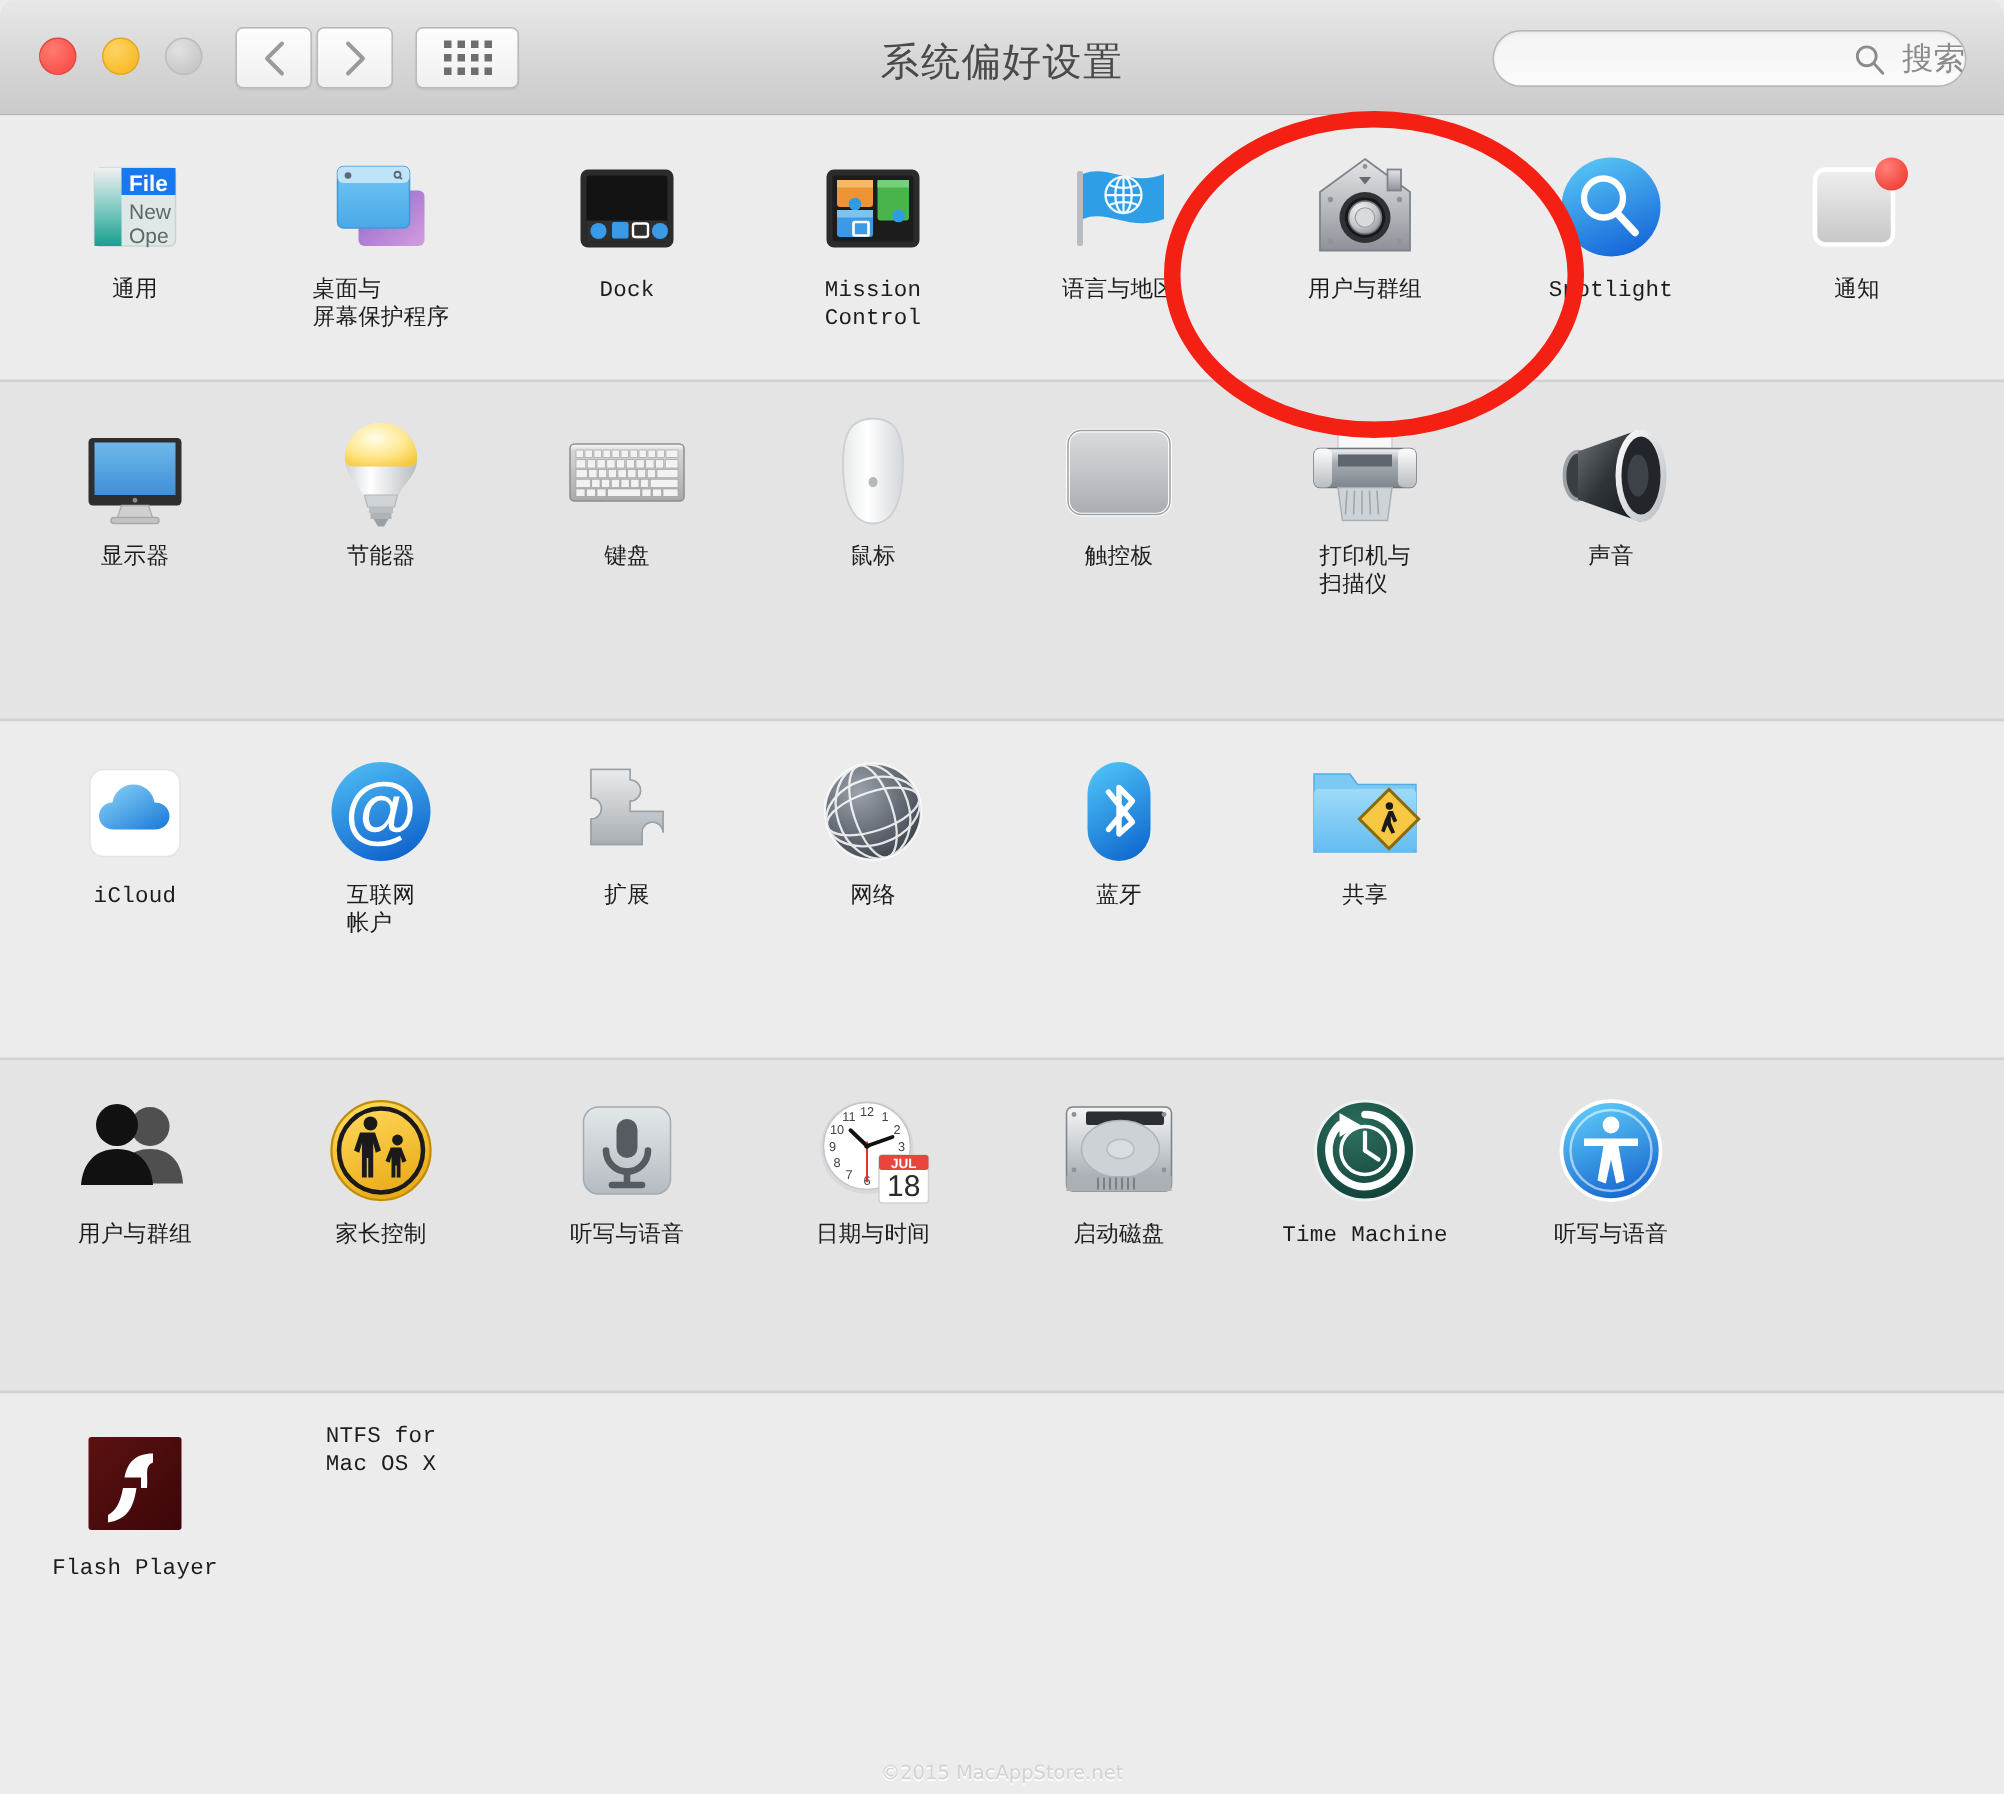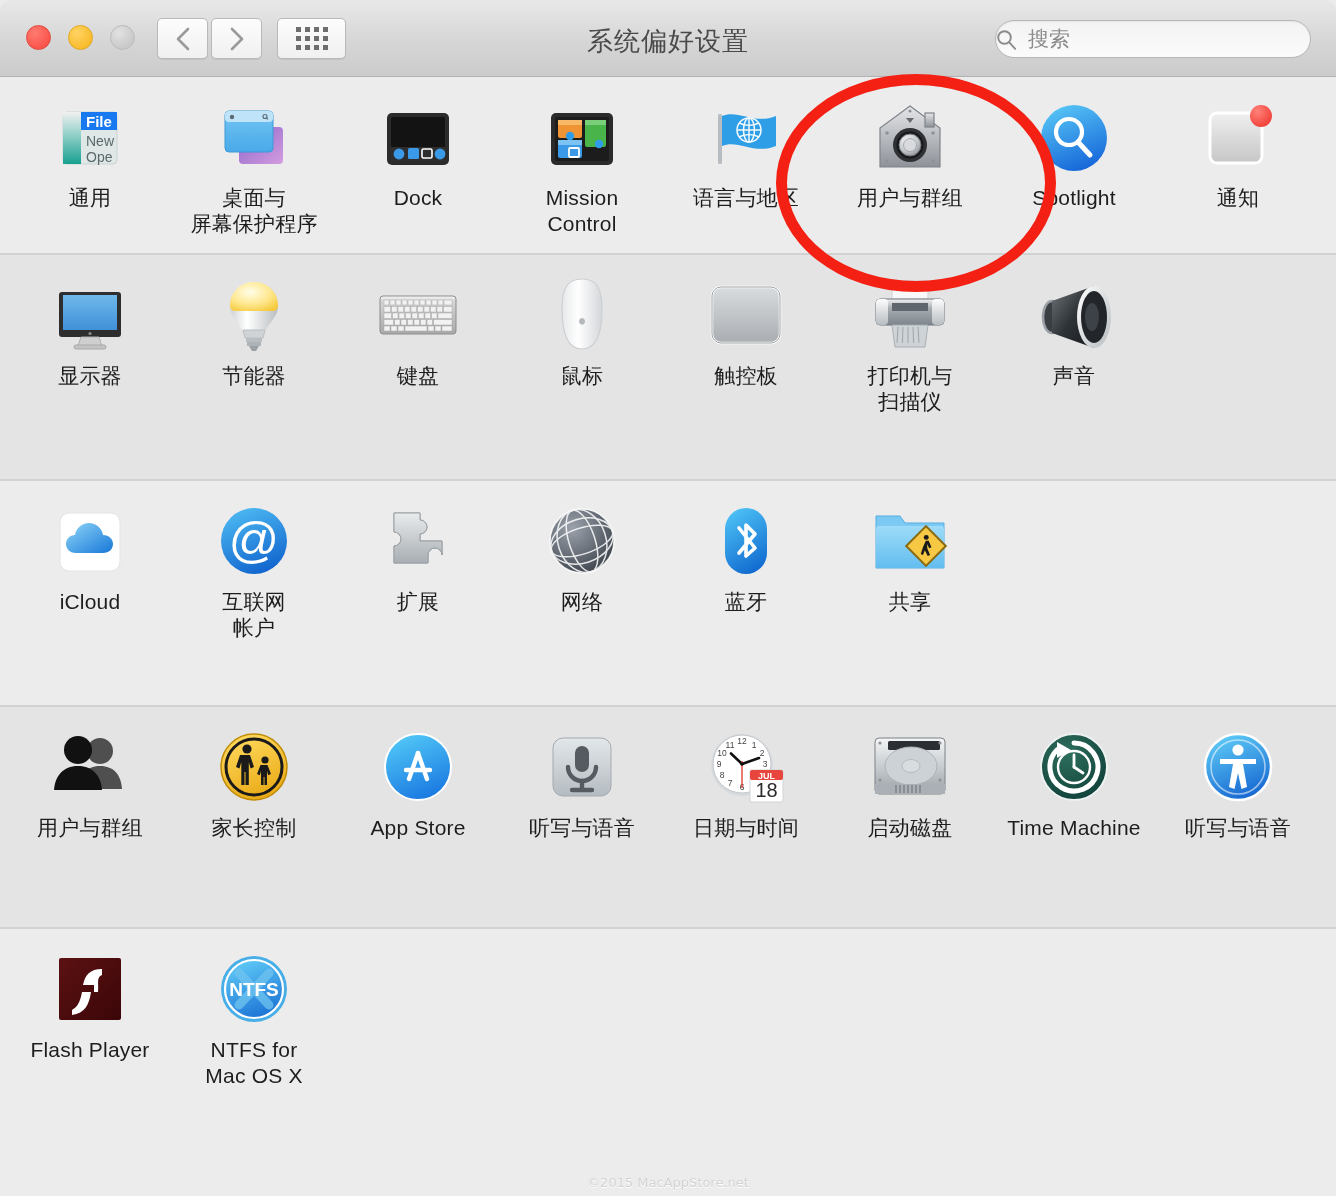--- a/index.html
+++ b/index.html
@@ -62,21 +62,21 @@
     text-align: center;
     font-size: 26px; color: #4a4a4a; letter-spacing: 1px;
     font-family: "Liberation Sans", "DejaVu Sans", sans-serif;
   }
   #searchbox {
     position: absolute; right: 25px; top: 20px;
     width: 316px; height: 38px;
     background: linear-gradient(to bottom, #f3f3f3, #fbfbfb);
     border: 1px solid #b7b7b7;
     border-radius: 19px;
-    display: flex; align-items: center; justify-content: flex-start; gap: 11px;
+    display: flex; align-items: center; justify-content: flex-end; gap: 11px;
     box-shadow: inset 0 1px 2px rgba(0,0,0,.06);
   }
   #searchbox .sq { color: #8b8b8b; }
   #searchph { font-size: 21px; color: #8b8b8b; }
 
   
   #content { position: relative; width: 100%; background: #ececec; }
   .section { position: relative; width: 100%; border-bottom: 2px solid #d2d2d2; }
   .section.alt { background: #e4e4e4; }
   .section.plain { background: #ececec; }
@@ -87,23 +87,23 @@
     width: 164px;
     display: flex; flex-direction: column; align-items: center;
     padding-top: 20px;
   }
   .iconbox {
     width: 80px; height: 80px;
     display: flex; align-items: center; justify-content: center;
     margin-bottom: 8px;
   }
   .label {
-    font-size: 21px; color: #1d1d1d; text-align: center;
+    font-size: 15px; color: #1d1d1d; text-align: left;
     line-height: 1.24; letter-spacing: .2px;
-    font-family: Liberation Sans, sans-serif;
+    font-family: Liberation Mono, monospace;
     white-space: pre-line;
   }
 
   
   #annotation {
     position: absolute;
     left: 776px; top: 74px;
     width: 280px; height: 218px;
     border: 11px solid #f32013;
     border-radius: 50%;
@@ -715,39 +715,20 @@
                 <circle cx="31" cy="20" r="4.6"></circle>
                 <path d="M28 26 L34 26 L38 38 L34.5 39.5 L32.8 33 L32.8 56 L29.5 56 L29.5 43 L28.5 43 L28.5 56 L25.3 56 L25.3 33 L23.5 39.5 L20 38 L24 26 Z"></path>
                 <circle cx="49" cy="31" r="3.6"></circle>
                 <path d="M46.5 36 L51.5 36 L55 45 L52.2 46.2 L51 42 L51 56 L48.5 56 L48.5 48 L47.6 48 L47.6 56 L45 56 L45 42 L43.8 46.2 L41 45 L44.5 36 Z"></path>
               </g>
             </svg>
           </div>
           <div class="label">家长控制</div>
         </div>
 
-        <div class="cell">
-          <div class="iconbox">
-            <svg width="76" height="76" viewBox="0 0 76 76">
-              <defs>
-                <linearGradient id="gAS" x1=".3" y1="0" x2=".7" y2="1">
-                  <stop offset="0" stop-color="#51c7f7"></stop>
-                    <stop offset="1" stop-color="#1876e0"></stop>
-                </linearGradient>
-              </defs>
-              <circle cx="38" cy="38" r="33" fill="url(#gAS)" stroke="#ffffff" stroke-width="2"></circle>
-              <g stroke="#ffffff" stroke-width="4.4" stroke-linecap="round" fill="none">
-                <line x1="29" y1="50" x2="38" y2="24"></line>
-                <line x1="47" y1="50" x2="38" y2="24"></line>
-                <line x1="26" y1="41" x2="50" y2="41"></line>
-              </g>
-            </svg>
-          </div>
-          <div class="label">App Store</div>
-        </div>
 
         <div class="cell">
           <div class="iconbox">
             <svg width="76" height="76" viewBox="0 0 76 76">
               <defs>
                 <linearGradient id="gDic" x1="0" y1="0" x2="0" y2="1">
                   <stop offset="0" stop-color="#e2e7ea"></stop>
                     <stop offset="1" stop-color="#b5bcc1"></stop>
                 </linearGradient>
               </defs>
@@ -882,37 +863,20 @@
                 </linearGradient>
               </defs>
               <rect x="7" y="7" width="62" height="62" rx="2" fill="url(#gFl)"></rect>
               <path d="M50 18 C 38 18, 33 24, 31 34 L42 34 L42 41 L30 41 C 28 52, 25 56, 20 59 L20 64 C 33 62, 37 54, 39 41 L46 41 C 47 33, 44 26, 50 24 Z" fill="#ffffff"></path>
             </svg>
           </div>
           <div class="label">Flash Player</div>
         </div>
 
         <div class="cell">
-          <div class="iconbox">
-            <svg width="76" height="76" viewBox="0 0 76 76">
-              <defs>
-                <linearGradient id="gNt" x1=".3" y1="0" x2=".7" y2="1">
-                  <stop offset="0" stop-color="#5ec9f6"></stop>
-                    <stop offset="1" stop-color="#1b72d4"></stop>
-                </linearGradient>
-              </defs>
-              <circle cx="38" cy="38" r="33" fill="#48aee8"></circle>
-              <circle cx="38" cy="38" r="29" fill="url(#gNt)" stroke="#ffffff" stroke-width="2.2"></circle>
-              <g stroke="#6fc4f0" stroke-width="9" stroke-linecap="round" opacity=".75">
-                <line x1="23" y1="22" x2="53" y2="54"></line>
-                <line x1="53" y1="22" x2="23" y2="54"></line>
-              </g>
-              <text x="38" y="45" text-anchor="middle" font-family="Liberation Sans, sans-serif" font-size="19" font-weight="bold" fill="#ffffff">NTFS</text>
-            </svg>
-          </div>
           <div class="label">NTFS for
 Mac OS X</div>
         </div>
 
       </div>
     </div>
 
   </div>
 
   <div id="annotation"></div>

